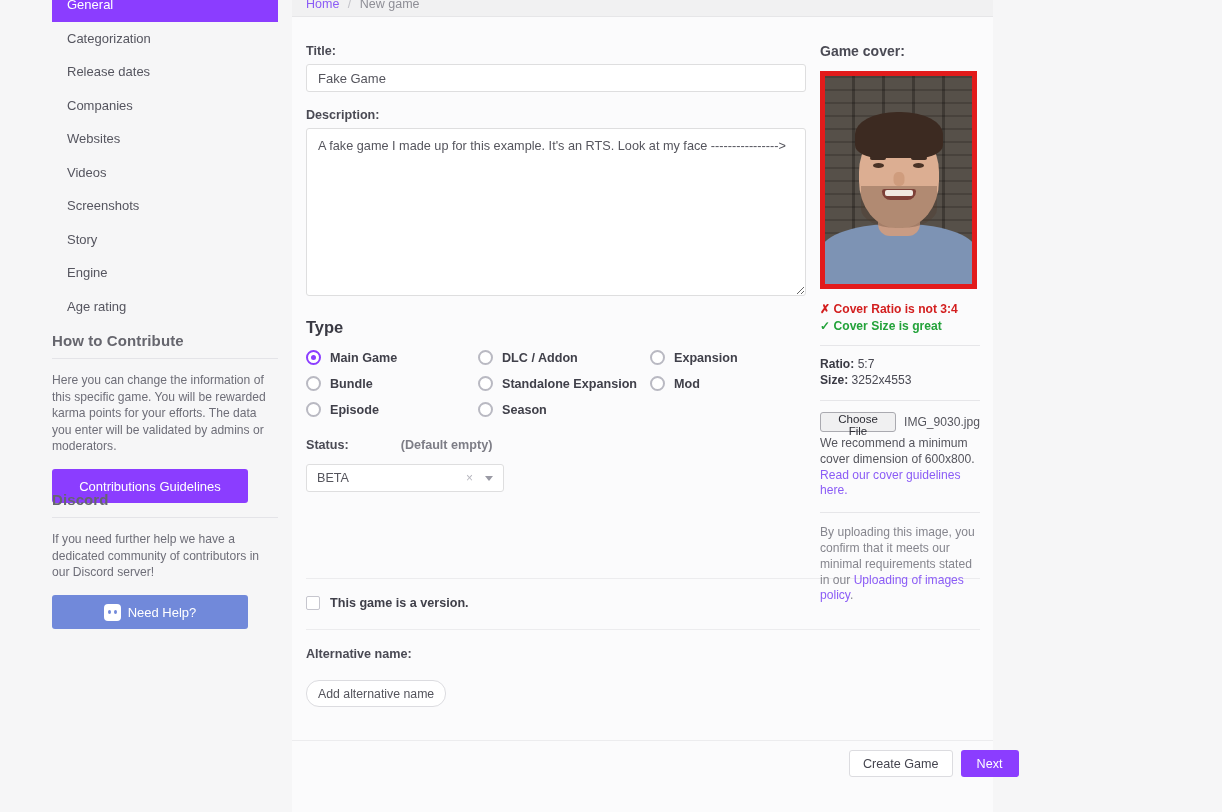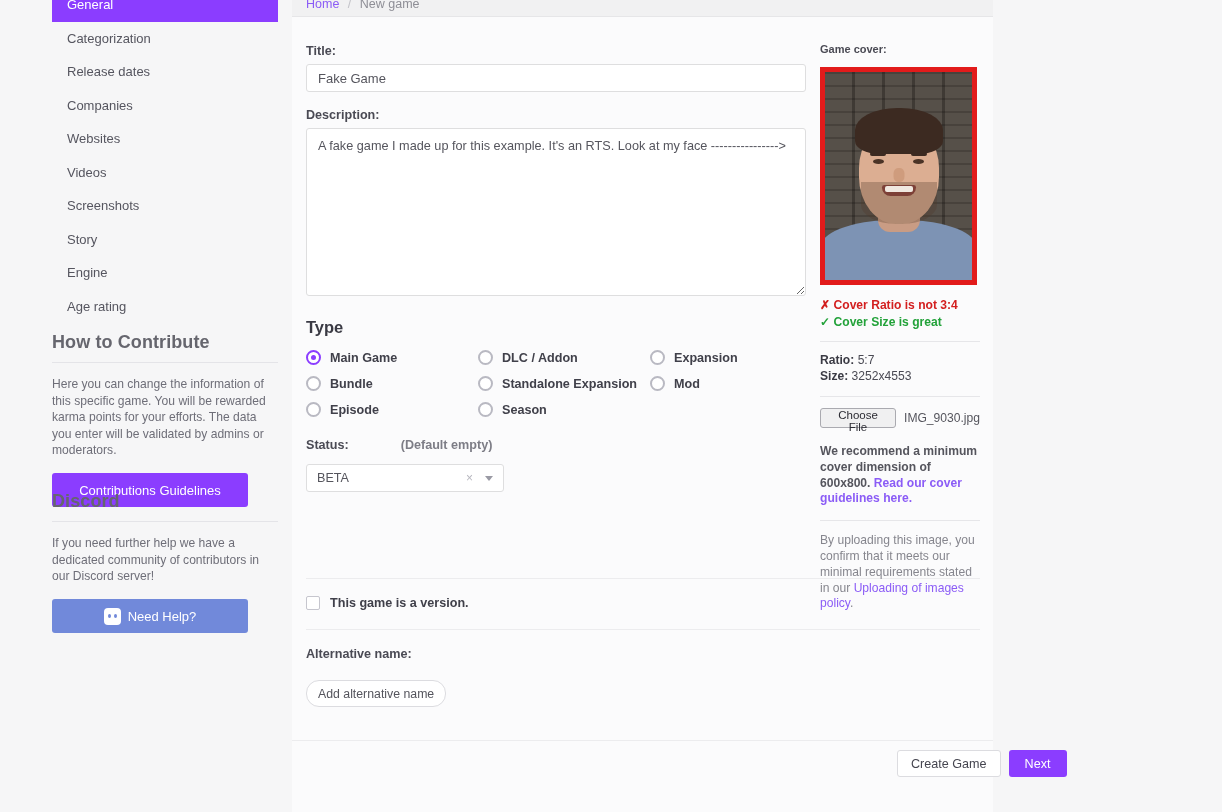--- a/index.html
+++ b/index.html
@@ -39,21 +39,21 @@
   .nav-item {
     height: 33.5px; line-height: 33.5px;
     padding-left: 15px; font-size: 13px; color: #55555f;
   }
   .nav-item.active {
     background: #8b3dff; color: #ffffff; font-weight: 500;
   }
 
   .side-section { position: absolute; left: 52px; width: 226px; }
   .side-head {
-    font-size: 18px; font-weight: bold; color: #66666e;
+    font-size: 15px; font-weight: bold; color: #66666e;
     padding-bottom: 9px; border-bottom: 1px solid #e4e4e8;
     letter-spacing: .1px;
   }
   .side-text {
     margin-top: 13px; font-size: 12.1px; line-height: 16.6px; color: #6e6e78;
   }
   .side-btn {
     display: block; margin-top: 14px; width: 196px; height: 34px;
     line-height: 34px; text-align: center; border-radius: 3px;
     color: #fff; font-size: 13px; border: none; cursor: pointer;
@@ -136,21 +136,21 @@
 
   .ghost-btn {
     height: 27px; padding: 0 11px; background: #fff;
     border: 1px solid #dcdce0; border-radius: 13px;
     font-size: 12.3px; color: #55555d; cursor: pointer;
     font-family: "Liberation Sans", sans-serif;
   }
 
   
   .cover-col { position: absolute; left: 820px; top: 43px; width: 160px; }
-  .cover-label { font-size: 11px; font-weight: bold; color: #4a4a54; }
+  .cover-label { font-size: 14px; font-weight: bold; color: #4a4a54; }
   .cover-frame {
     margin-top: 12px; width: 157px; height: 218px;
     border: 5px solid #e21b1b; background: #6b6560; overflow: hidden;
     position: relative;
   }
   .brickwall {
     position: absolute; inset: 0;
     background:
       repeating-linear-gradient(0deg, #8d8882 0 11px, #75706b 11px 13px),
       repeating-linear-gradient(90deg, #9a948d 0 27px, #6e6963 27px 30px);
@@ -222,21 +222,21 @@
   .note-text { font-size: 12.1px; color: #55555d; line-height: 15.8px; }
   .note-text.muted { color: #86868e; }
   .link { color: #8b5cf6; }
 
   
   .footer-hr {
     position: absolute; left: 292px; top: 740px; width: 701px; height: 1px;
     background: #ececee;
   }
   .footer-btns {
-    position: absolute; left: 897px; top: 750px; display: flex; gap: 8px;
+    position: absolute; left: 849px; top: 750px; display: flex; gap: 8px;
   }
   .btn-create {
     height: 27px; padding: 0 13px; background: #fff;
     border: 1px solid #dcdce0; border-radius: 3px;
     font-size: 12.6px; color: #45454f; cursor: pointer;
     font-family: "Liberation Sans", sans-serif;
   }
   .btn-next {
     height: 27px; padding: 4px 16px; background: #8b3dff;
     border: none; border-radius: 3px;
@@ -410,21 +410,21 @@
       </div>
     </div>
 
     <hr class="cover-hr" style="margin:12px 0 11px 0;">
 
     <div class="file-row">
       <button class="file-btn">Choose File</button>
       <span class="file-name">IMG_9030.jpg</span>
     </div>
 
-    <div class="note-text" style="margin-top:16px;font-weight:bold;">
+    <div class="note-text" style="margin-top:4px;">
       <span>We recommend a minimum cover dimension of 600x800. </span><span class="link">Read our cover guidelines here.</span>
     </div>
 
     <hr class="cover-hr" style="margin:13px 0 12px 0;">
 
     <div class="note-text muted">
       <span>By uploading this image, you confirm that it meets our minimal requirements stated in our </span><span class="link">Uploading of images policy</span><span>.</span>
     </div>
   </div>
 

